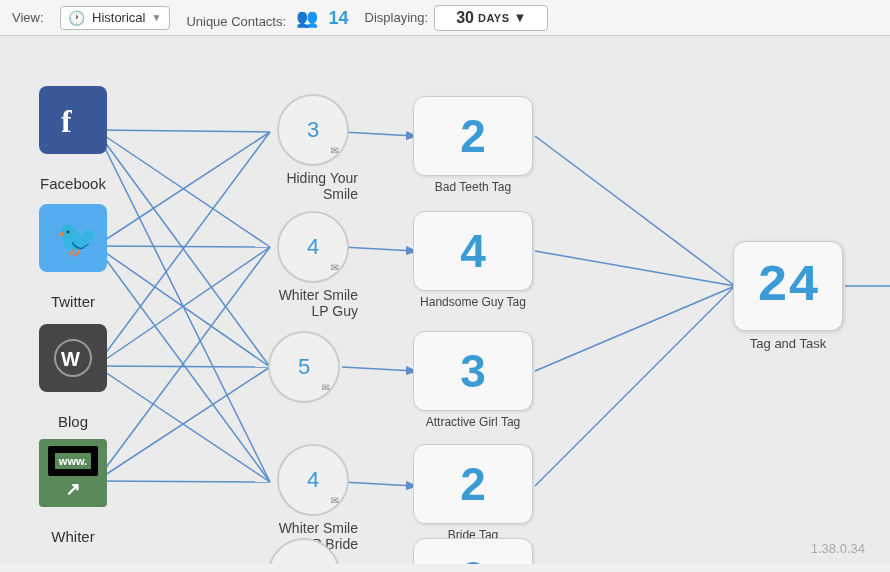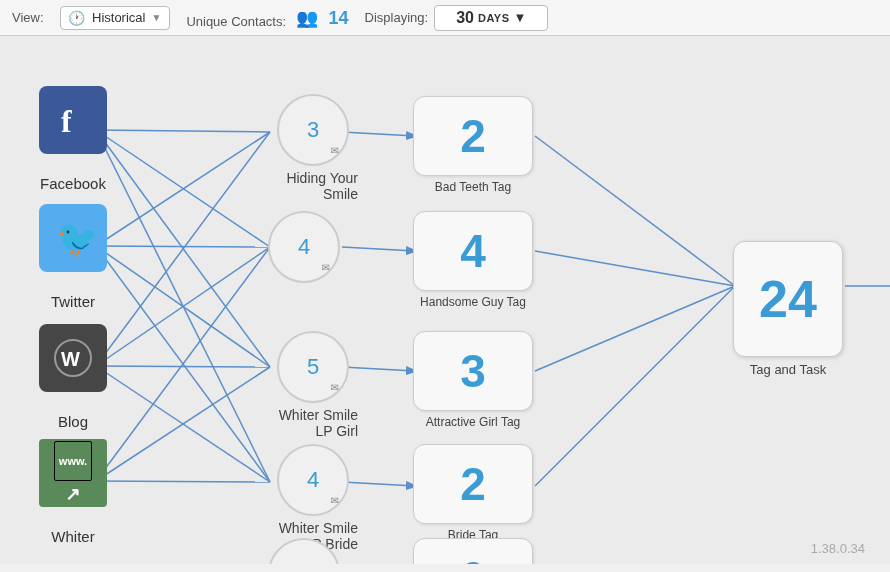--- a/index.html
+++ b/index.html
@@ -180,28 +180,29 @@
 
     
     .final-node {
       position: absolute;
       display: flex;
       flex-direction: column;
       align-items: center;
     }
     .final-box {
       width: 110px;
-      height: 116px;
+      height: 90px;
       border-radius: 12px;
       background: #f8f8f8;
       border: 1px solid #ccc;
       display: flex;
       align-items: center;
       justify-content: center;
       box-shadow: 1px 1px 4px rgba(0,0,0,0.15);
+      font-family: Liberation Mono, monospace;
     }
     .final-number {
       font-size: 52px;
       font-weight: bold;
       color: #3a9bd5;
     }
     .final-label {
       font-size: 13px;
       color: #444;
       margin-top: 5px;
@@ -318,47 +319,47 @@
       <svg width="40" height="40" viewBox="0 0 40 40">
         <circle cx="20" cy="20" r="18" fill="#464646" stroke="#999" stroke-width="2"></circle>
         <text x="8" y="28" fill="white" font-size="20" font-weight="bold">W</text>
       </svg>
     </div>
     <span class="source-label">Blog</span>
   </div>
 
   <div class="source-node" style="top:403px; left:28px;">
     <div class="source-icon website-icon" style="background:#5a8a5a; border-radius:4px; font-size:11px; font-weight:bold; color:white; display:flex; flex-direction:column; align-items:center; justify-content:center; padding:2px;">
-      <div style="border:1px solid #000000; border-radius:2px; padding:13px 4px; font-size:11px; margin-bottom:2px;">www.</div>
+      <div style="border:7px solid #000000; border-radius:2px; padding:2px 4px; font-size:11px; margin-bottom:2px;">www.</div>
       <div style="font-size:18px;">↗</div>
     </div>
     <span class="source-label">Whiter</span>
   </div>
 
   <div class="funnel-node" style="top:58px; left:268px;">
     <div class="funnel-circle">
       <span class="funnel-number">3</span>
       <span class="funnel-email-icon">✉</span>
     </div>
     <span class="funnel-label">Hiding Your Smile</span>
   </div>
 
   <div class="funnel-node" style="top:175px; left:268px;">
     <div class="funnel-circle">
       <span class="funnel-number">4</span>
       <span class="funnel-email-icon">✉</span>
     </div>
+    <span class="funnel-label">Whiter Smile LP Guy</span>
   </div>
 
   <div class="funnel-node" style="top:295px; left:268px;">
     <div class="funnel-circle">
       <span class="funnel-number">5</span>
       <span class="funnel-email-icon">✉</span>
     </div>
-    <span class="funnel-label">Whiter Smile LP Girl</span>
   </div>
 
   <div class="funnel-node" style="top:408px; left:268px;">
     <div class="funnel-circle">
       <span class="funnel-number">4</span>
       <span class="funnel-email-icon">✉</span>
     </div>
     <span class="funnel-label">Whiter Smile LP Bride</span>
   </div>
 

